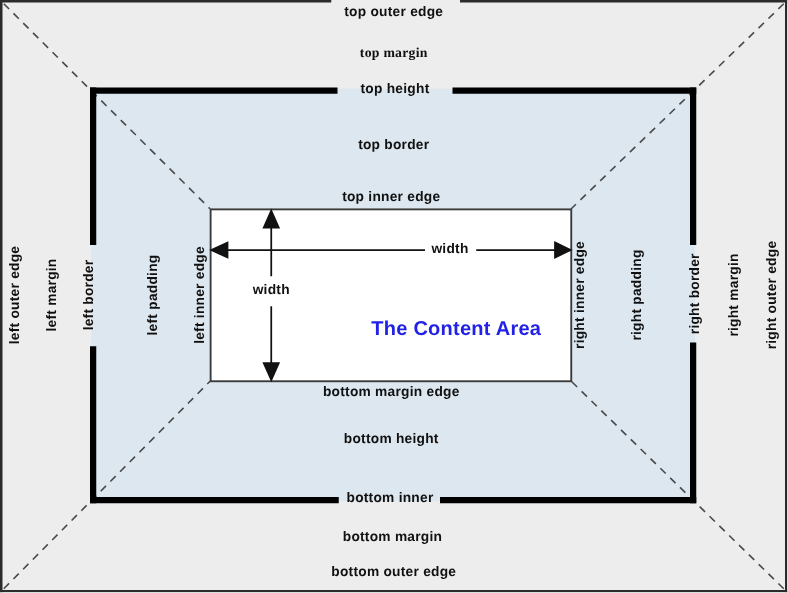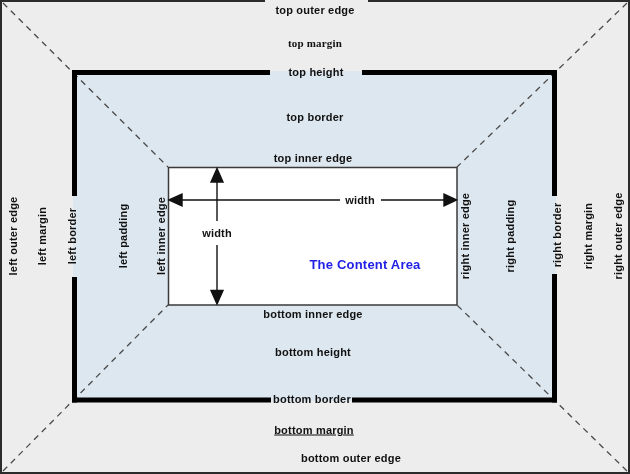--- a/index.html
+++ b/index.html
@@ -28,21 +28,21 @@
     font-weight: bold;
     color: var(--label-color, #111111);
     letter-spacing: 0.2px;
     line-height: 1;
   }
   .lbl.vert {
     transform: translate(-50%, -50%) rotate(-90deg);
   }
   .lbl.content-lbl {
     color: var(--content-label-color, #2222e6);
-    font-size: 13px;
+    font-size: 16px;
   }
 </style>
 </head>
 <body>
 
 <div class="diagram">
 
   <svg class="layer" width="630" height="474" viewBox="0 0 630 474">
 
     <g style="stroke: var(--edge-line-color); stroke-width: 2; fill: none;">
@@ -88,25 +88,25 @@
       <polygon points="217,168.5 211,182 223,182"></polygon>
       <polygon points="217,304 211,290.5 223,290.5"></polygon>
     </g>
   </svg>
 
   <div class="lbl" style="left:315px; top:10px;">top outer edge</div>
   <div class="lbl" style="left:315px; top:43px;font-family:Liberation Serif, serif;">top margin</div>
   <div class="lbl" style="left:316px; top:72px;">top height</div>
   <div class="lbl" style="left:315px; top:117px;">top border</div>
   <div class="lbl" style="left:313px; top:158px;">top inner edge</div>
-  <div class="lbl" style="left:313px; top:314px;">bottom inner edge</div>
+  <div class="lbl" style="left:313px; top:314px;">bottom margin edge</div>
   <div class="lbl" style="left:313px; top:352px;">bottom height</div>
-  <div class="lbl" style="left:312px; top:399px;">bottom border</div>
-  <div class="lbl" style="left:314px; top:430px;text-decoration:underline;">bottom margin</div>
-  <div class="lbl" style="left:315px; top:458px;margin-left:36px;">bottom outer edge</div>
+  <div class="lbl" style="left:312px; top:399px;">bottom inner</div>
+  <div class="lbl" style="left:314px; top:430px;">bottom margin</div>
+  <div class="lbl" style="left:315px; top:458px;">bottom outer edge</div>
 
   <div class="lbl vert" style="left:13px;  top:236px;">left outer edge</div>
   <div class="lbl vert" style="left:42px;  top:236px;">left margin</div>
   <div class="lbl vert" style="left:72px;  top:236px;">left border</div>
   <div class="lbl vert" style="left:123px; top:236px;">left padding</div>
   <div class="lbl vert" style="left:161px; top:236px;">left inner edge</div>
 
   <div class="lbl vert" style="left:465px; top:236px;">right inner edge</div>
   <div class="lbl vert" style="left:510px; top:236px;">right padding</div>
   <div class="lbl vert" style="left:557px; top:235px;">right border</div>

